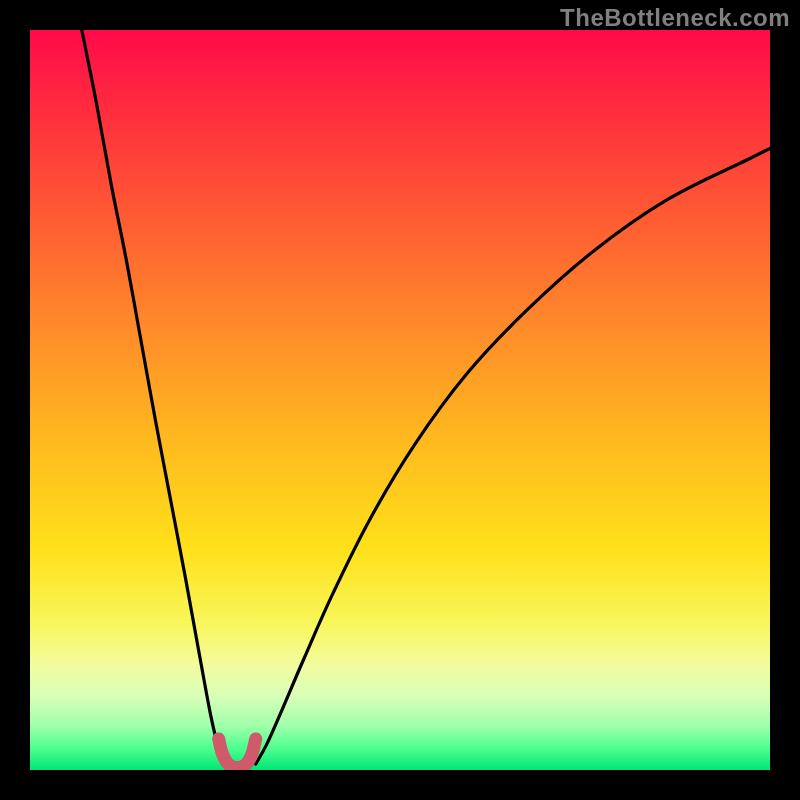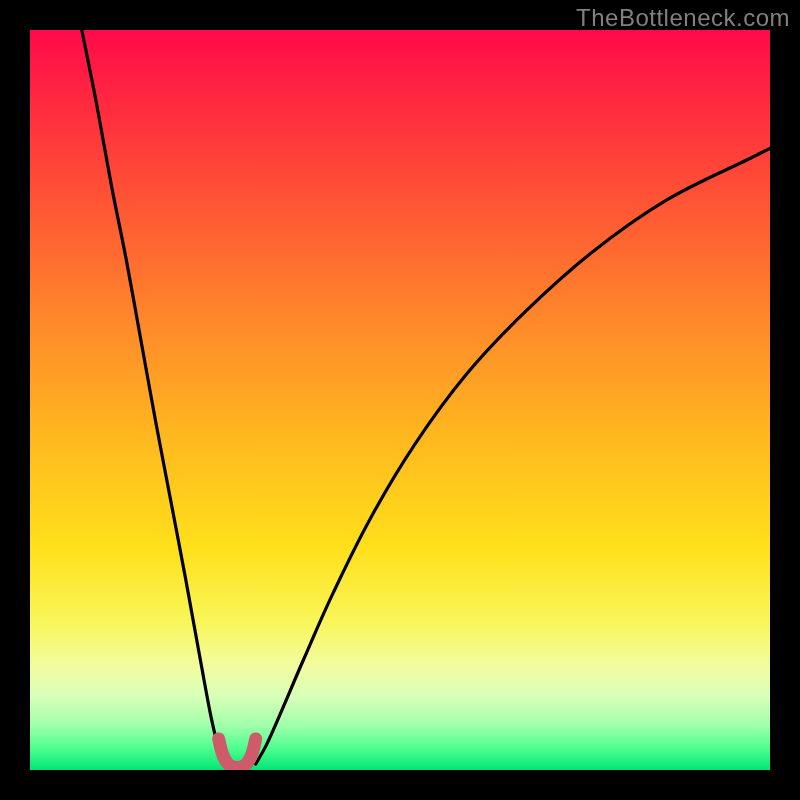--- a/index.html
+++ b/index.html
@@ -26,21 +26,21 @@
     width: 740px;
     height: 740px;
   }
   .watermark {
     position: absolute;
     top: 4px;
     right: 10px;
     color: #808080;
     font-size: 24px;
     letter-spacing: 0.5px;
-    font-weight: 400;
+    font-weight: 700;
   }
   svg { display: block; }
 </style>
 </head>
 <body>
 
 <div class="frame">
   <svg class="plot" viewBox="0 0 740 740" preserveAspectRatio="none">
     <defs>
       <linearGradient id="bg-grad" x1="0" y1="0" x2="0" y2="1">

